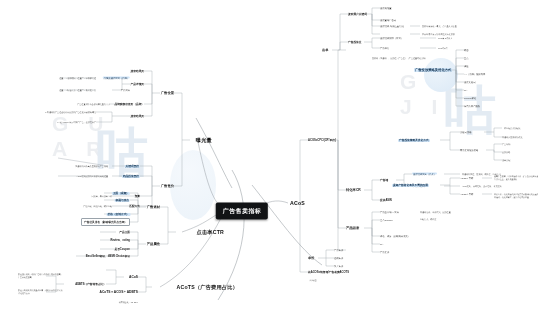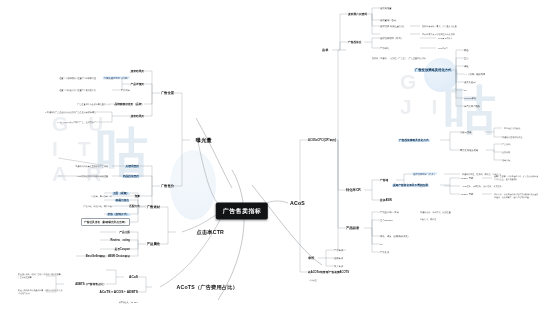--- a/index.html
+++ b/index.html
@@ -35,21 +35,20 @@
   .wm-letters{font-size:21px;font-weight:700;color:#e9ecef;letter-spacing:7px;
               line-height:1.18;font-family:"Liberation Sans",sans-serif;}
 </style>
 </head>
 <body>
 
 <div id="canvas">
 
   <div class="wm" style="left:52px;top:112px;opacity:.85;">
     <div class="wm-letters">G U</div>
-    <div class="wm-letters">I T</div>
     <div class="wm-letters">A R</div>
   </div>
   <div class="wm" style="left:96px;top:118px;font-size:52px;color:#e3ebf3;font-weight:700;">
     <span>咕</span>
   </div>
 
   <div class="wm" style="left:400px;top:70px;opacity:.85;">
     <div class="wm-letters">G U</div>
     <div class="wm-letters">J I</div>
   </div>

